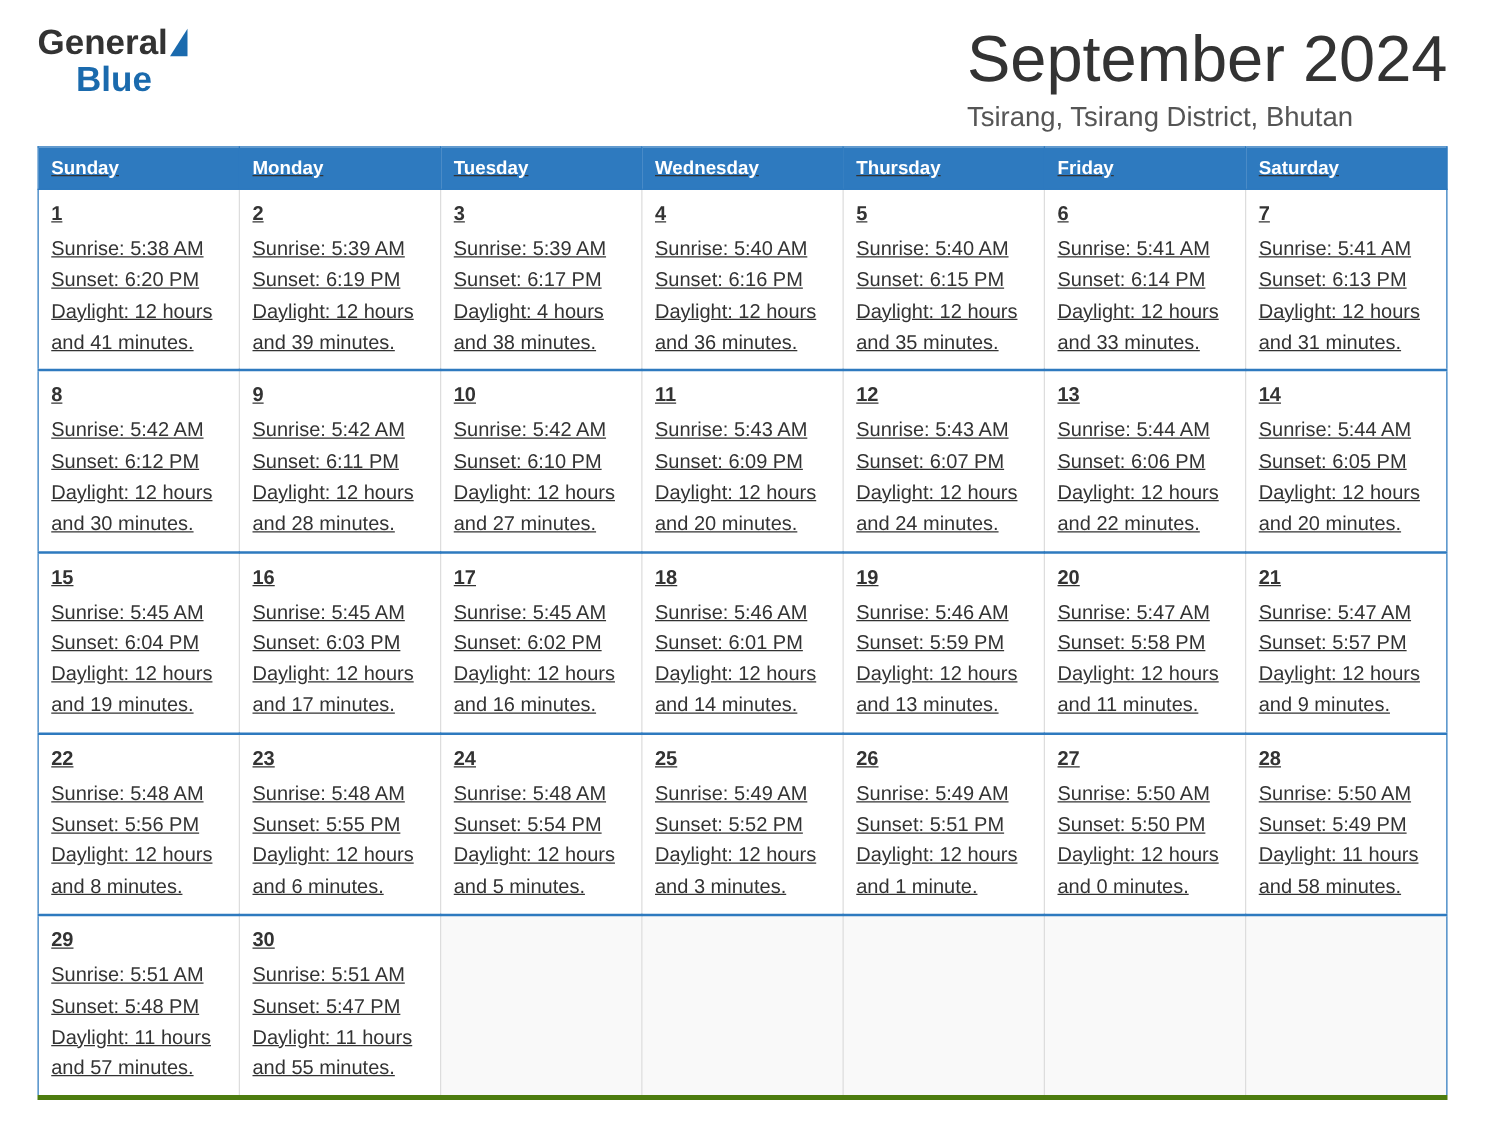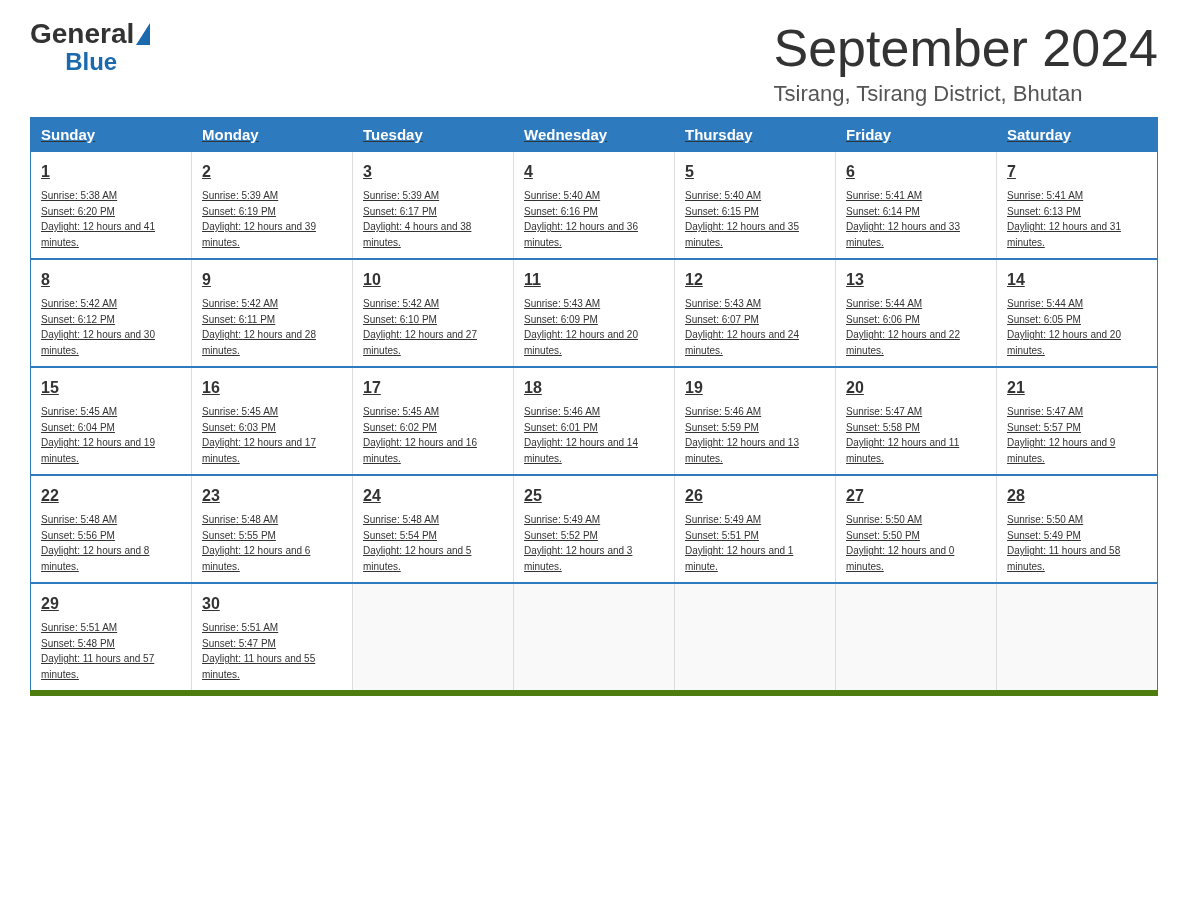--- a/index.html
+++ b/index.html
@@ -36,21 +36,21 @@
       height: 0;
       border-left: 14px solid transparent;
       border-right: 0px solid transparent;
       border-bottom: 22px solid #1a6aad;
       display: inline-block;
       margin: 0 2px;
       vertical-align: middle;
     }
     .logo-blue {
       color: #1a6aad;
-      font-size: 24px;
+      font-size: 28px;
       font-weight: bold;
     }
     .title-section {
       text-align: left;
     }
     .calendar-title {
       font-size: 52px;
       font-weight: normal;
       color: #333;
       line-height: 1.1;
@@ -92,25 +92,25 @@
     }
     tbody td:first-child { border-left: 1px solid #2e7abf; }
     tbody td:last-child { border-right: 1px solid #2e7abf; }
     .day-number {
       font-size: 16px;
       font-weight: bold;
       margin-bottom: 4px;
       display: block;
     }
     .day-info {
-      font-size: 10px;
+      font-size: 16px;
       line-height: 1.55;
     }
     tbody tr:last-child {
-      border-bottom: 6px solid #4d7c0f;
+      border-bottom: 4px solid #4d7c0f;
     }
     .empty-cell {
       background: #f9f9f9;
     }
   </style>
 </head>
 <body>
 
 <div class="header-top">
   <div class="logo">

